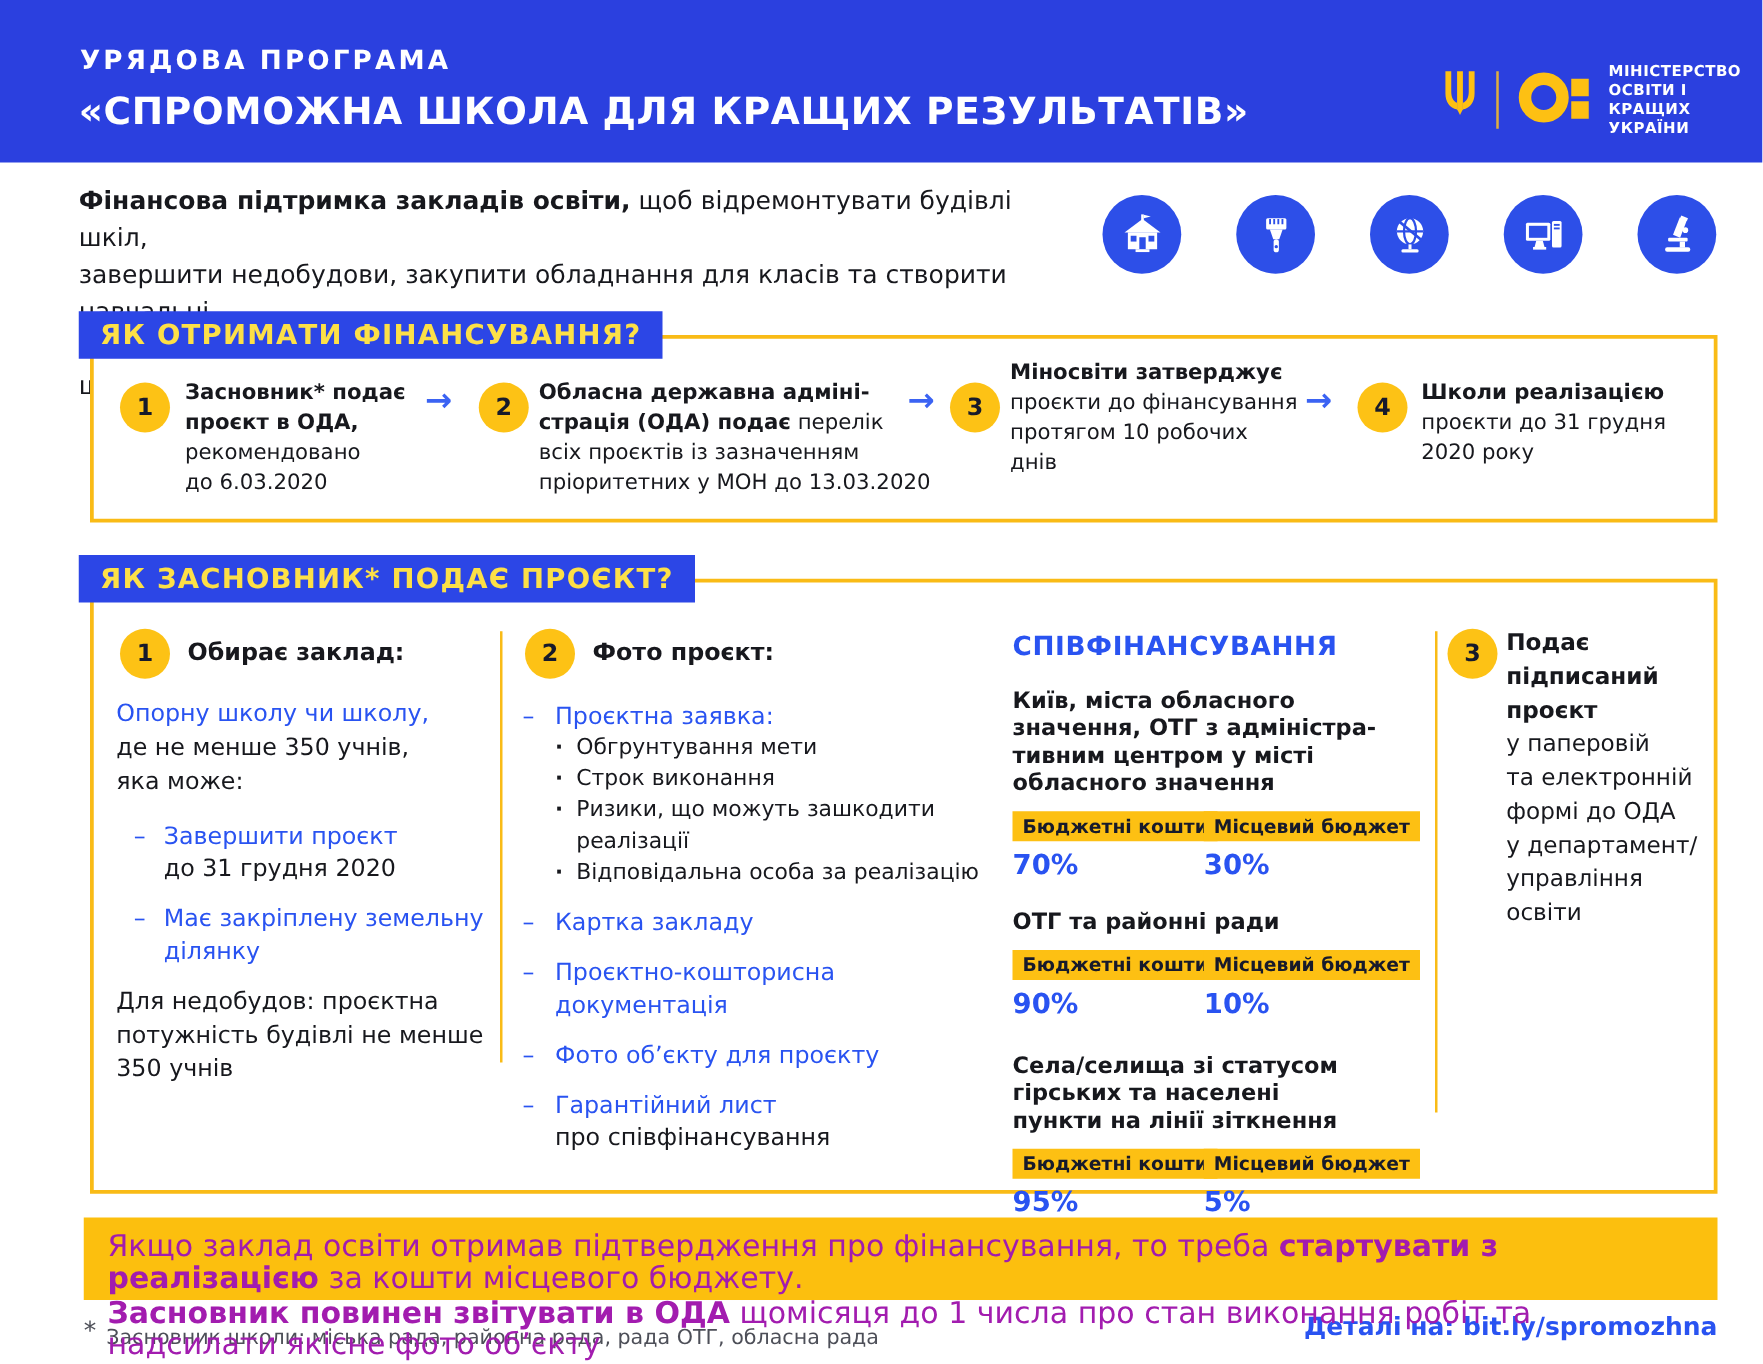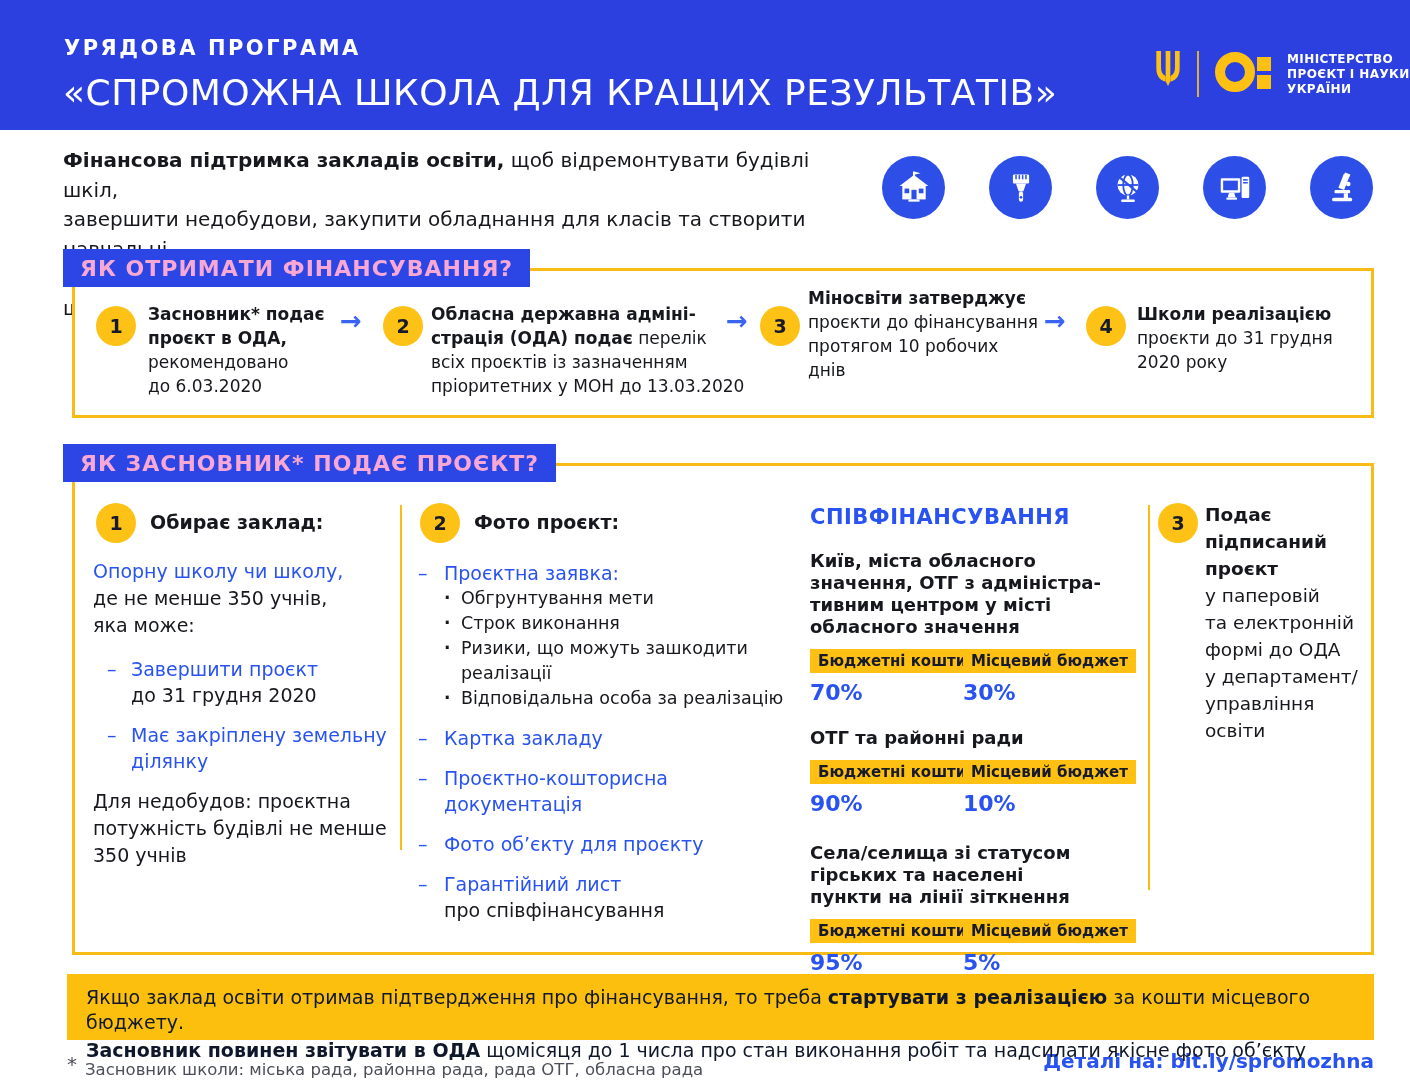--- a/index.html
+++ b/index.html
@@ -11,35 +11,35 @@
   *{margin:0;padding:0;box-sizing:border-box}
   body{background:#fff;font-family:"DejaVu Sans","Liberation Sans",sans-serif;}
   .page{position:relative;width:1410px;height:1091px;background:#fff;overflow:hidden}
   .pl{white-space:pre-line}
   .b{font-weight:bold}
   .blue{color:var(--accent)}
 
   
   .hdr{position:absolute;left:0;top:0;width:1410px;height:130px;background:var(--blue)}
   .kicker{position:absolute;left:64px;top:36px;font-size:21px;font-weight:bold;color:#fff;letter-spacing:2.5px}
-  .title{position:absolute;left:63px;top:72px;font-size:36px;font-weight:normal;color:#fff;letter-spacing:.5px}
+  .title{position:absolute;left:63px;top:72px;font-size:30px;font-weight:bold;color:#fff;letter-spacing:.5px}
   .brand{position:absolute;left:1154px;top:50px;display:flex;align-items:center;gap:15px}
   .brand-divider{width:2px;height:46px;background:#DFAE3E}
   .mon-text span{display:block;font-size:12px;line-height:15px;font-weight:bold;color:#fff;letter-spacing:.4px}
 
   
   .intro{position:absolute;left:63px;top:146px;width:800px;font-size:20px;line-height:29.5px;color:var(--ink)}
   .icons{position:absolute;left:882px;top:156px;display:flex;gap:44px}
   .icon-circle{width:63px;height:63px;border-radius:50%;background:var(--icon-blue);display:flex;align-items:center;justify-content:center}
 
   
   .frame{position:absolute;border:3px solid var(--border-yellow);background:#fff;z-index:1}
   #frame1{left:72px;top:268px;width:1302px;height:150px}
   #frame2{left:72px;top:463px;width:1302px;height:492px}
-  .sec-label{position:absolute;background:var(--label-blue);color:#f9a8d4;font-weight:bold;font-size:22px;height:38px;display:flex;align-items:center;padding:0 17px;letter-spacing:1px;z-index:2}
+  .sec-label{position:absolute;background:var(--label-blue);color:#fde047;font-weight:bold;font-size:22px;height:38px;display:flex;align-items:center;padding:0 17px;letter-spacing:1px;z-index:2}
   #sec1-label{left:63px;top:249px}
   #sec2-label{left:63px;top:444px}
 
   .num{position:absolute;z-index:3;width:40px;height:40px;border-radius:50%;background:var(--yellow);color:#171A2B;font-weight:bold;font-size:19px;display:flex;align-items:center;justify-content:center}
   .abs{position:absolute;z-index:3}
   .step-text{font-size:17px;line-height:24px;color:var(--ink)}
   .arrow{font-size:26px;font-weight:600;color:#3B63F3;line-height:40px}
 
   
   .s1-c1{left:96px;top:306px}.s1-t1{left:148px;top:302px}
@@ -84,21 +84,21 @@
   .cof-cell.c-a{width:153px}
   .tag{display:inline-block;background:var(--tag-yellow);color:#171A2B;font-size:15px;font-weight:bold;padding:3px 8px;white-space:nowrap}
   .pct{font-size:22px;font-weight:bold;color:var(--accent);margin-top:7px}
   .g-a{margin-bottom:22px}.g-b{margin-bottom:26px}
 
   .col4{left:1205px;top:501px;width:178px}
   .c4-text{font-size:18.5px;line-height:27px;color:var(--ink)}
 
   
   .banner{position:absolute;left:67px;top:974px;width:1307px;height:66px;background:var(--band-yellow);padding:8px 19px;z-index:2}
-  .banner-line{font-size:19px;line-height:25px;color:#0f172a;margin-top:3px}
+  .banner-line{font-size:24px;line-height:25px;color:#a21caf;margin-top:3px}
   .footnote{position:absolute;left:67px;top:1052px;font-size:16.5px;color:var(--gray)}
   .ast{font-size:20px;vertical-align:4px;margin-right:8px}
   .details-link{position:absolute;right:36px;top:1049px;font-size:20px;font-weight:bold;color:var(--accent);text-decoration:none;cursor:pointer}
 </style>
 </head>
 <body>
 
 <div class="page">
 
   <div class="hdr">
@@ -116,21 +116,21 @@
       <span class="brand-divider"></span>
       <span>
         <svg width="58" height="44" viewBox="0 0 58 44">
           <circle cx="21" cy="22" r="15" fill="none" stroke="#FDC013" stroke-width="10"></circle>
           <rect x="43" y="7" width="14" height="14" fill="#FDC013"></rect>
           <rect x="43" y="25" width="14" height="14" fill="#FDC013"></rect>
         </svg>
       </span>
       <span class="mon-text">
           <span>МІНІСТЕРСТВО</span>
-          <span>ПРОЄКТ І НАУКИ</span>
+          <span>ОСВІТИ І КРАЩИХ</span>
           <span>УКРАЇНИ</span>
         </span>
     </div>
   </div>
 
   <div class="intro"><span class="b pl">Фінансова підтримка закладів освіти,</span><span class="pl"> щоб відремонтувати будівлі шкіл,
 завершити недобудови, закупити обладнання для класів та створити навчальні
 кабінети, оновити інтер’єр у коридорах, класах та інших приміщеннях школи</span></div>
 
   <div class="icons">

